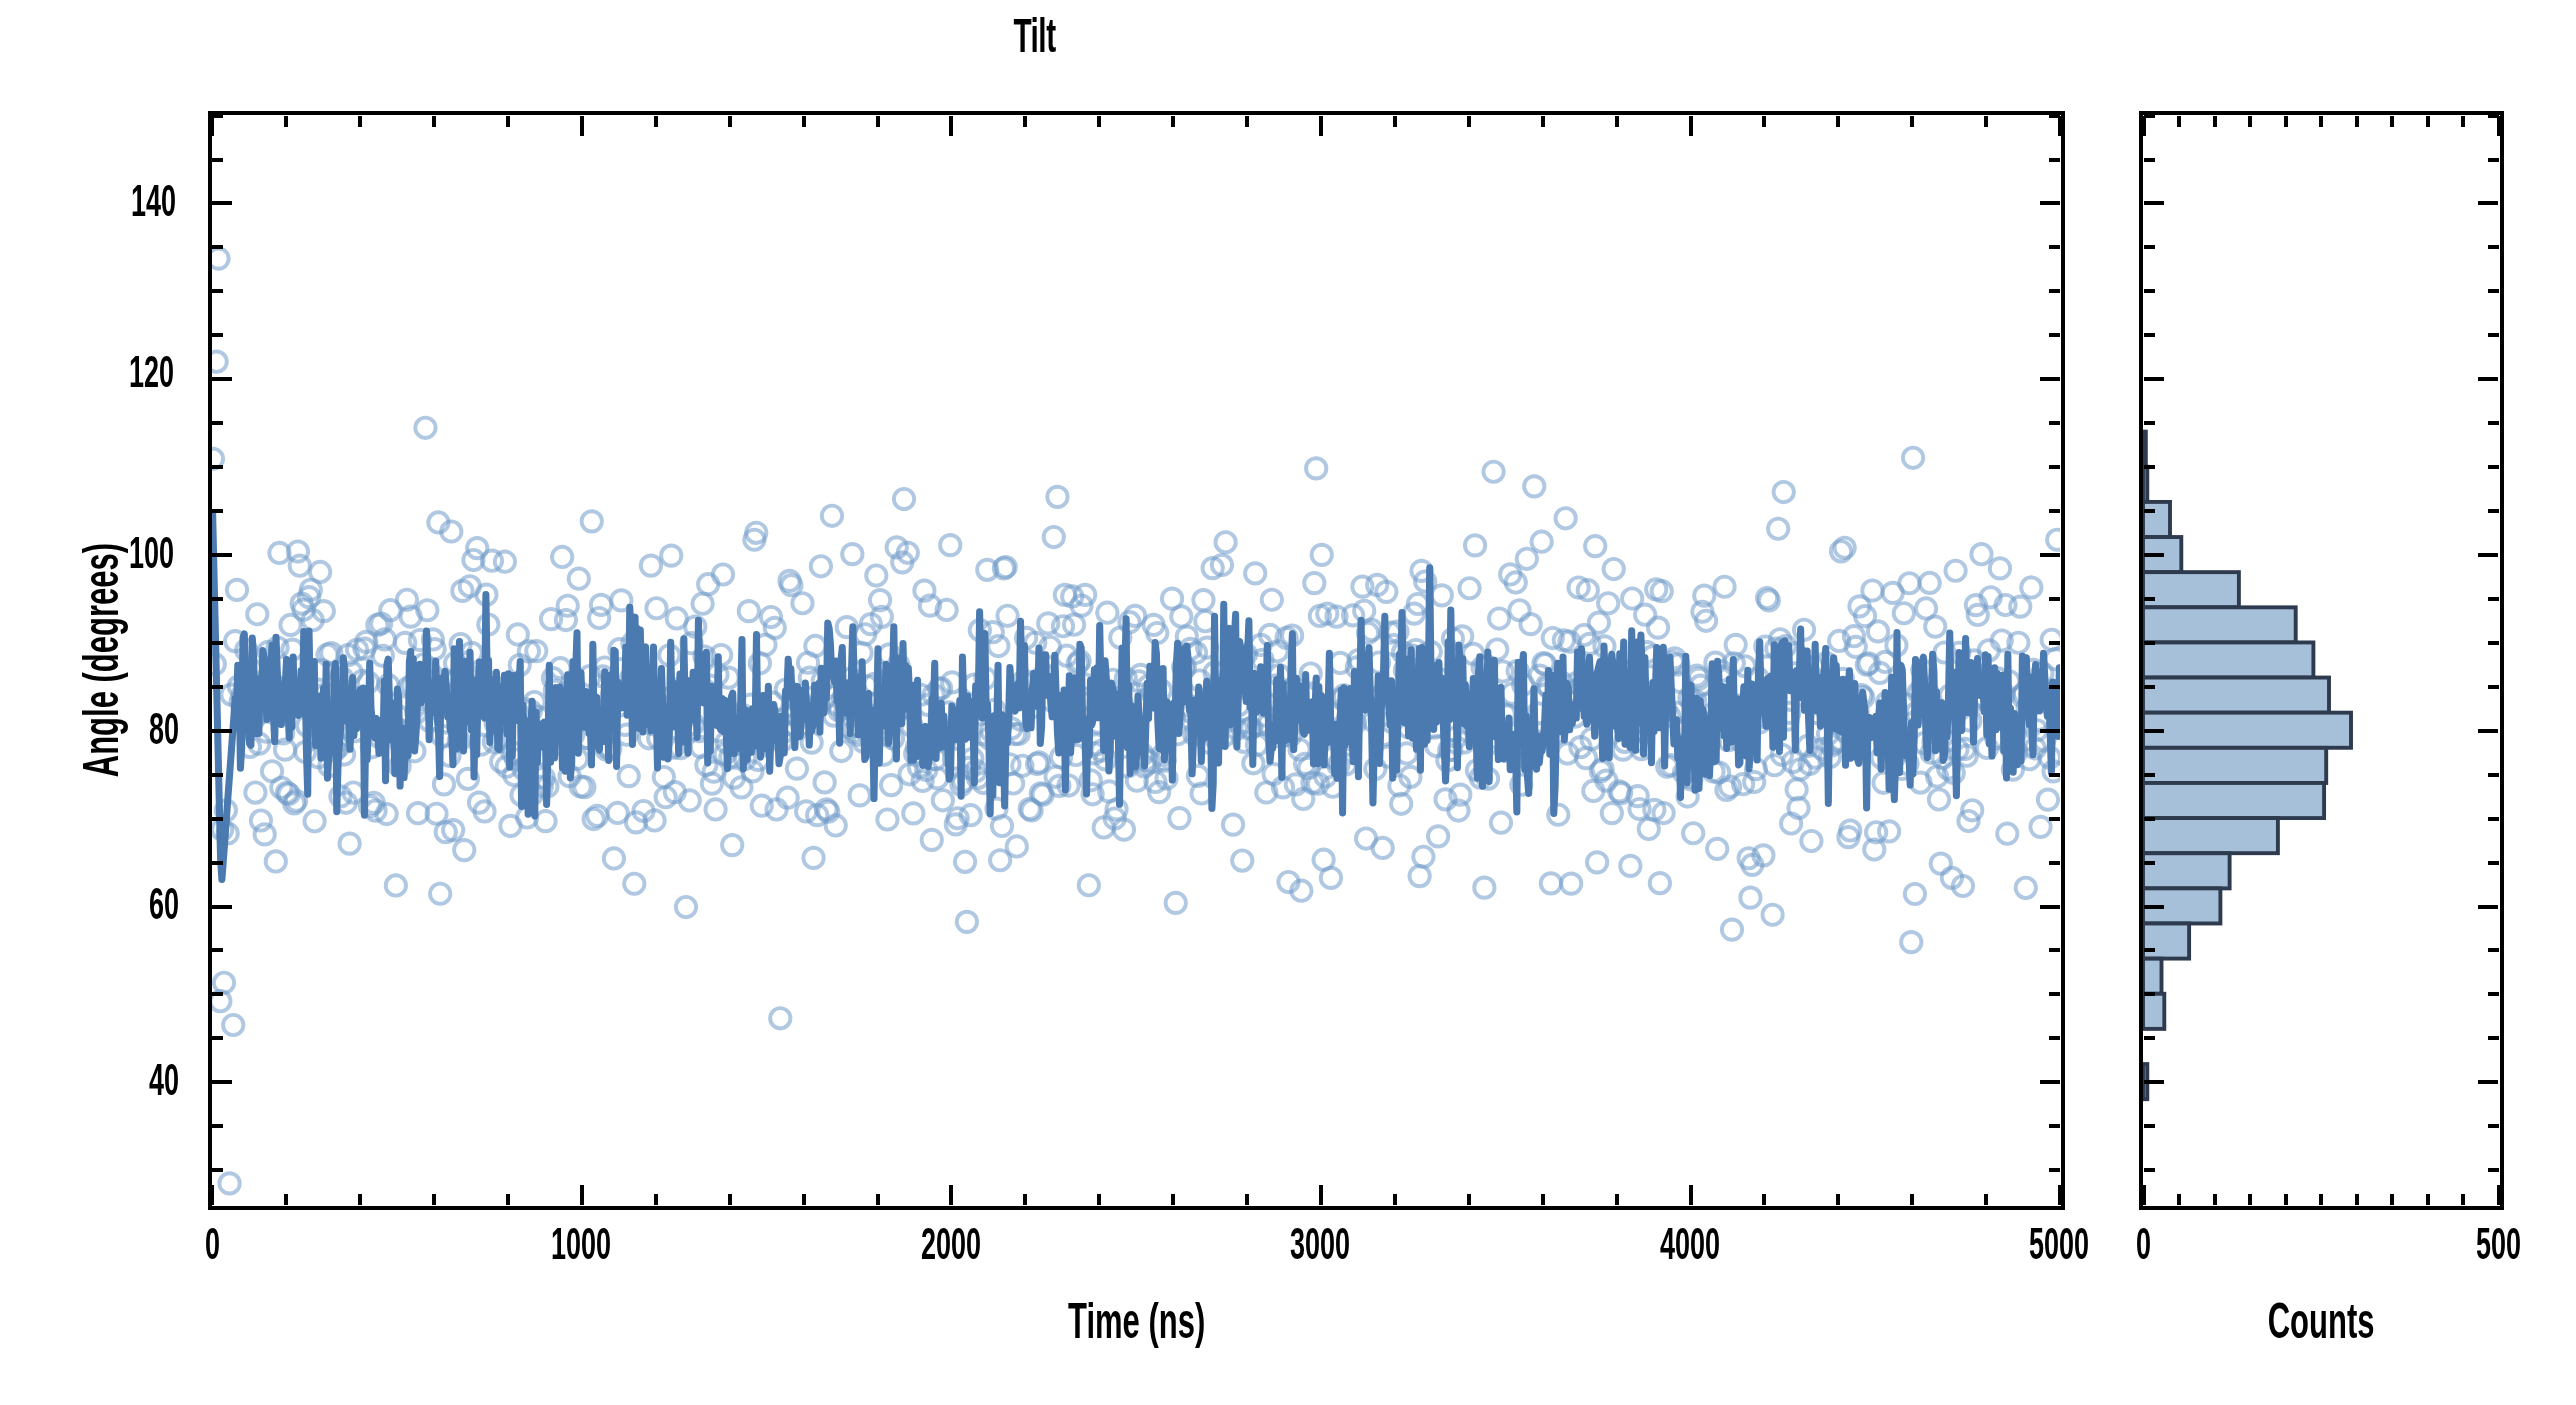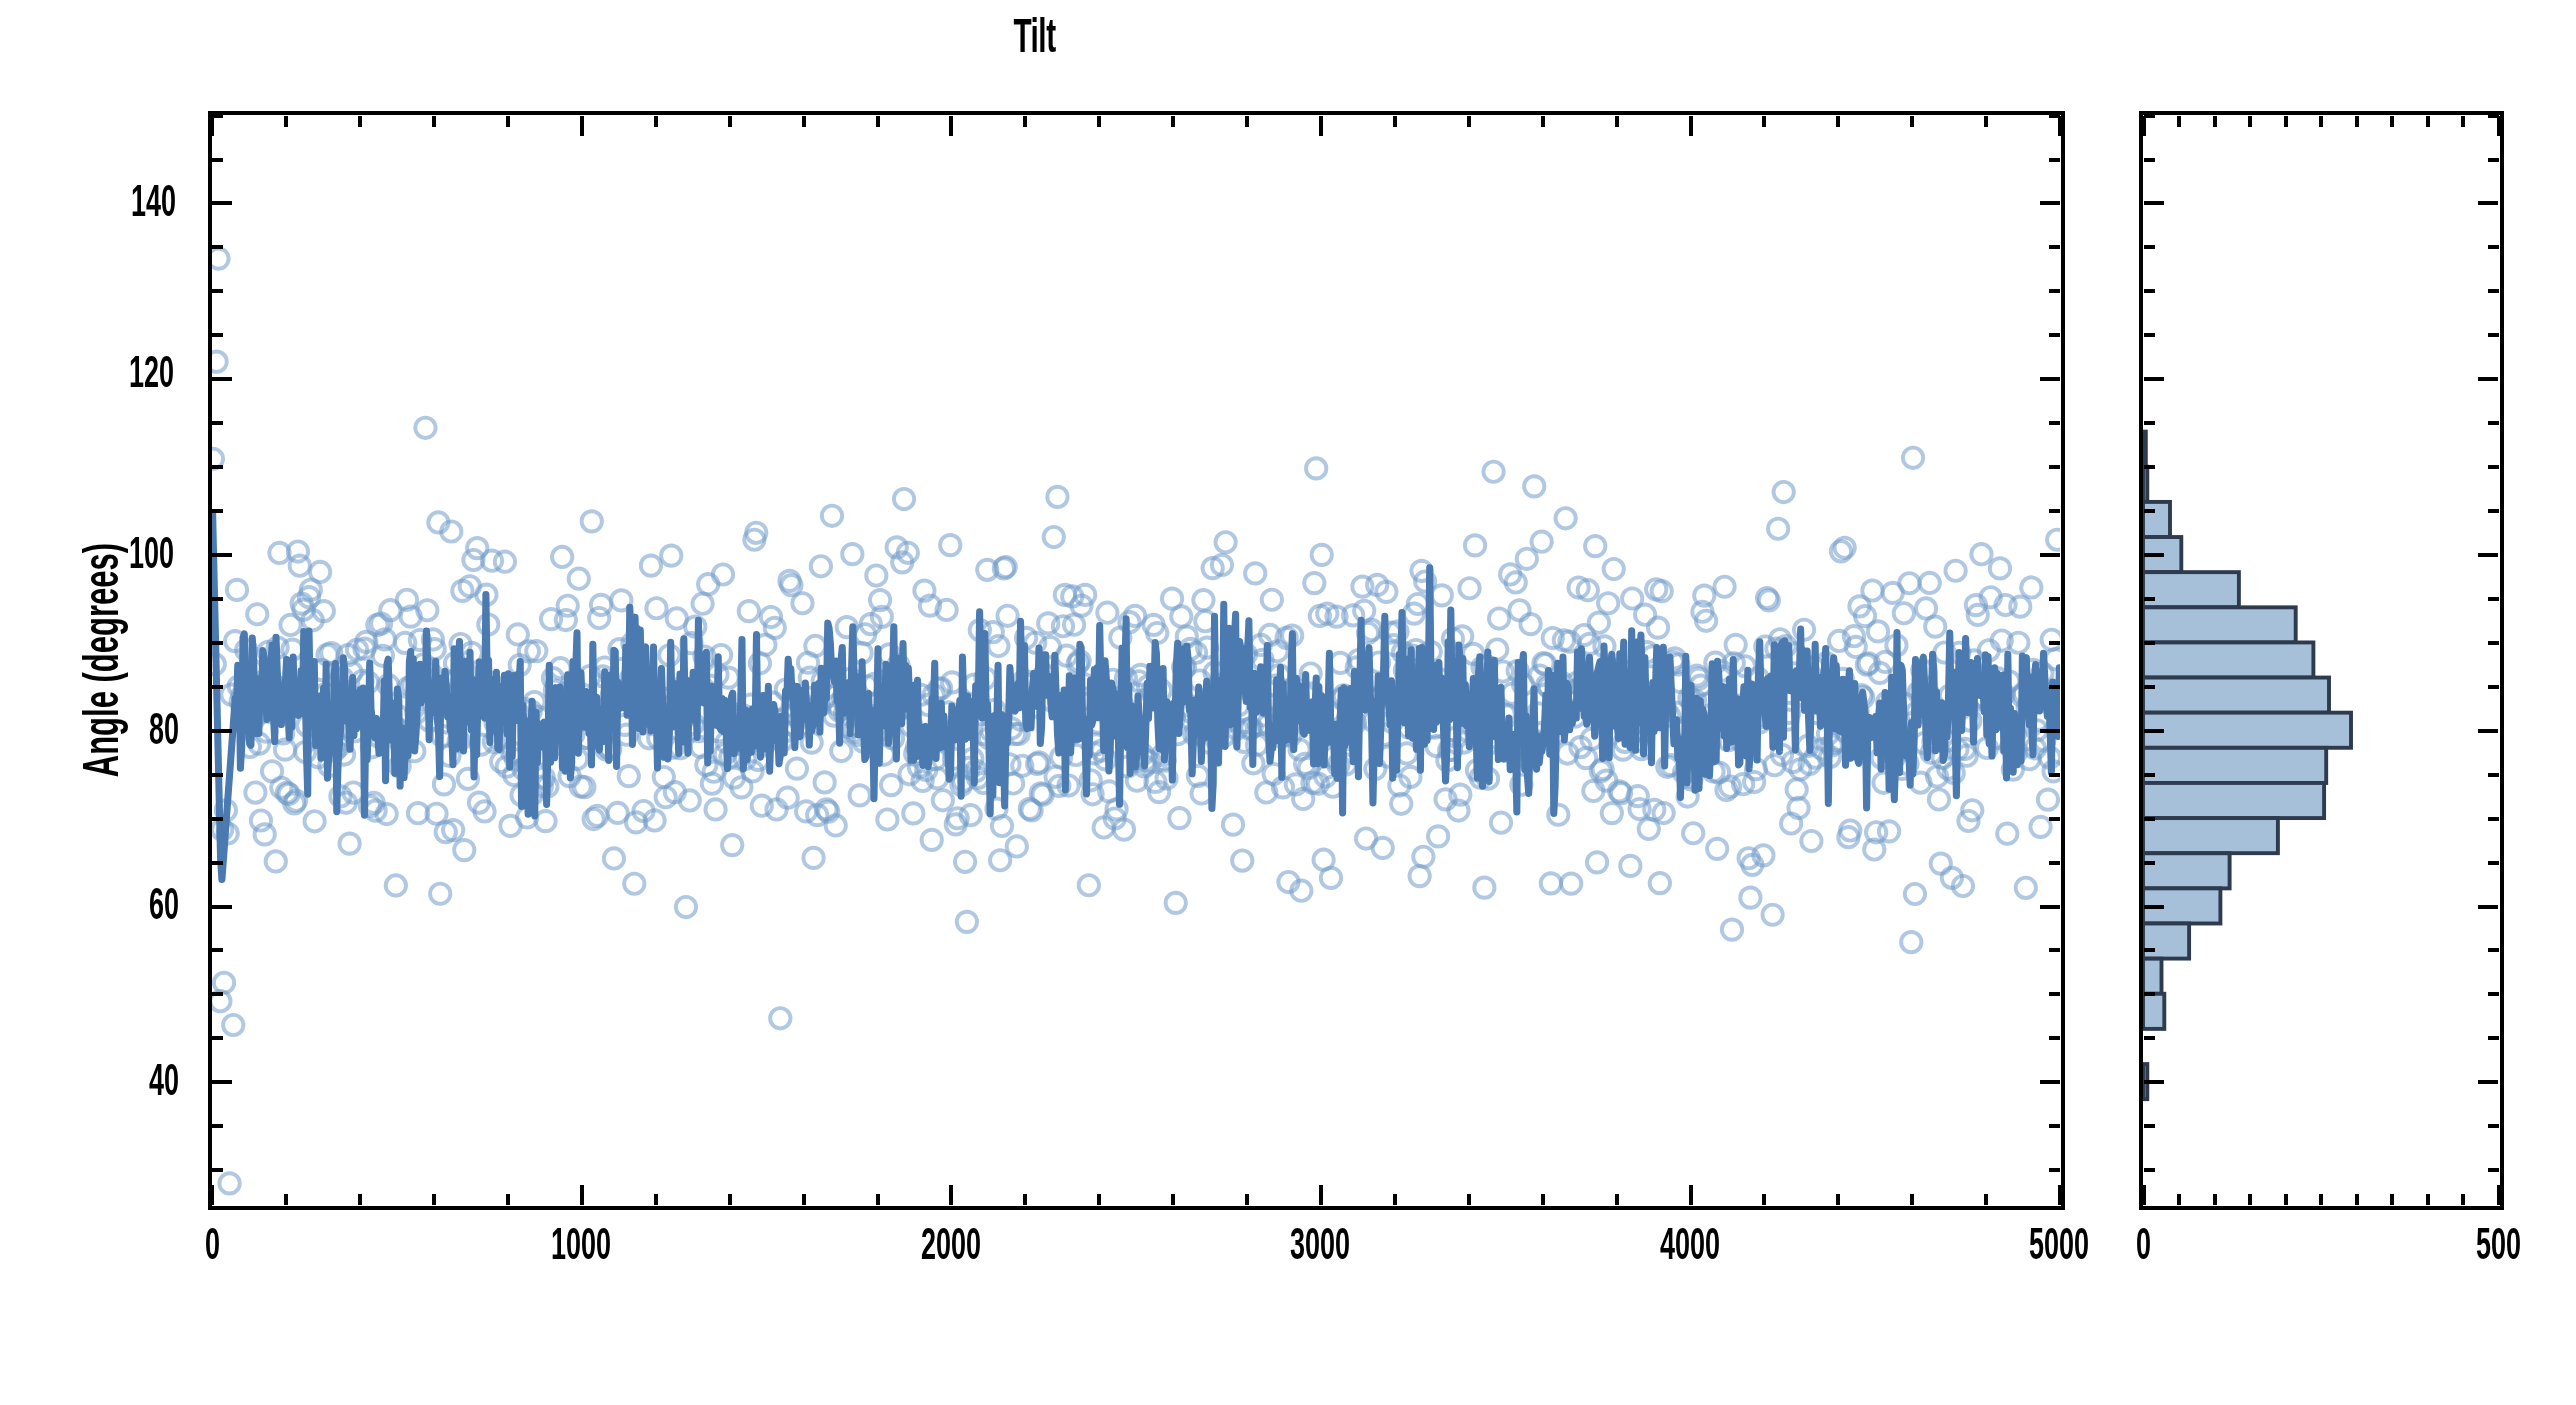--- a/index.html
+++ b/index.html
@@ -1277,18 +1277,24 @@
       <div class="tick h" style="left:2144px;top:245px;width:11px"></div>
       <div class="tick h" style="left:2488px;top:245px;width:11px"></div>
       <div class="tick h" style="left:2144px;top:201px;width:20px"></div>
       <div class="tick h" style="left:2478px;top:201px;width:20px"></div>
       <div class="tick h" style="left:2144px;top:158px;width:11px"></div>
       <div class="tick h" style="left:2488px;top:158px;width:11px"></div>
       <div class="tick h" style="left:2144px;top:114px;width:11px"></div>
       <div class="tick h" style="left:2488px;top:114px;width:11px"></div>
     </div>
 
+  <div class="axtitle" id="xtitle">
+    <span>Time (ns)</span>
+  </div>
+  <div class="axtitle" id="counts-title">
+    <span>Counts</span>
+  </div>
   <div class="axtitle" id="ytitle">
     <span>Angle (degrees)</span>
   </div>
 
 </div>
 
 
 </body></html>

